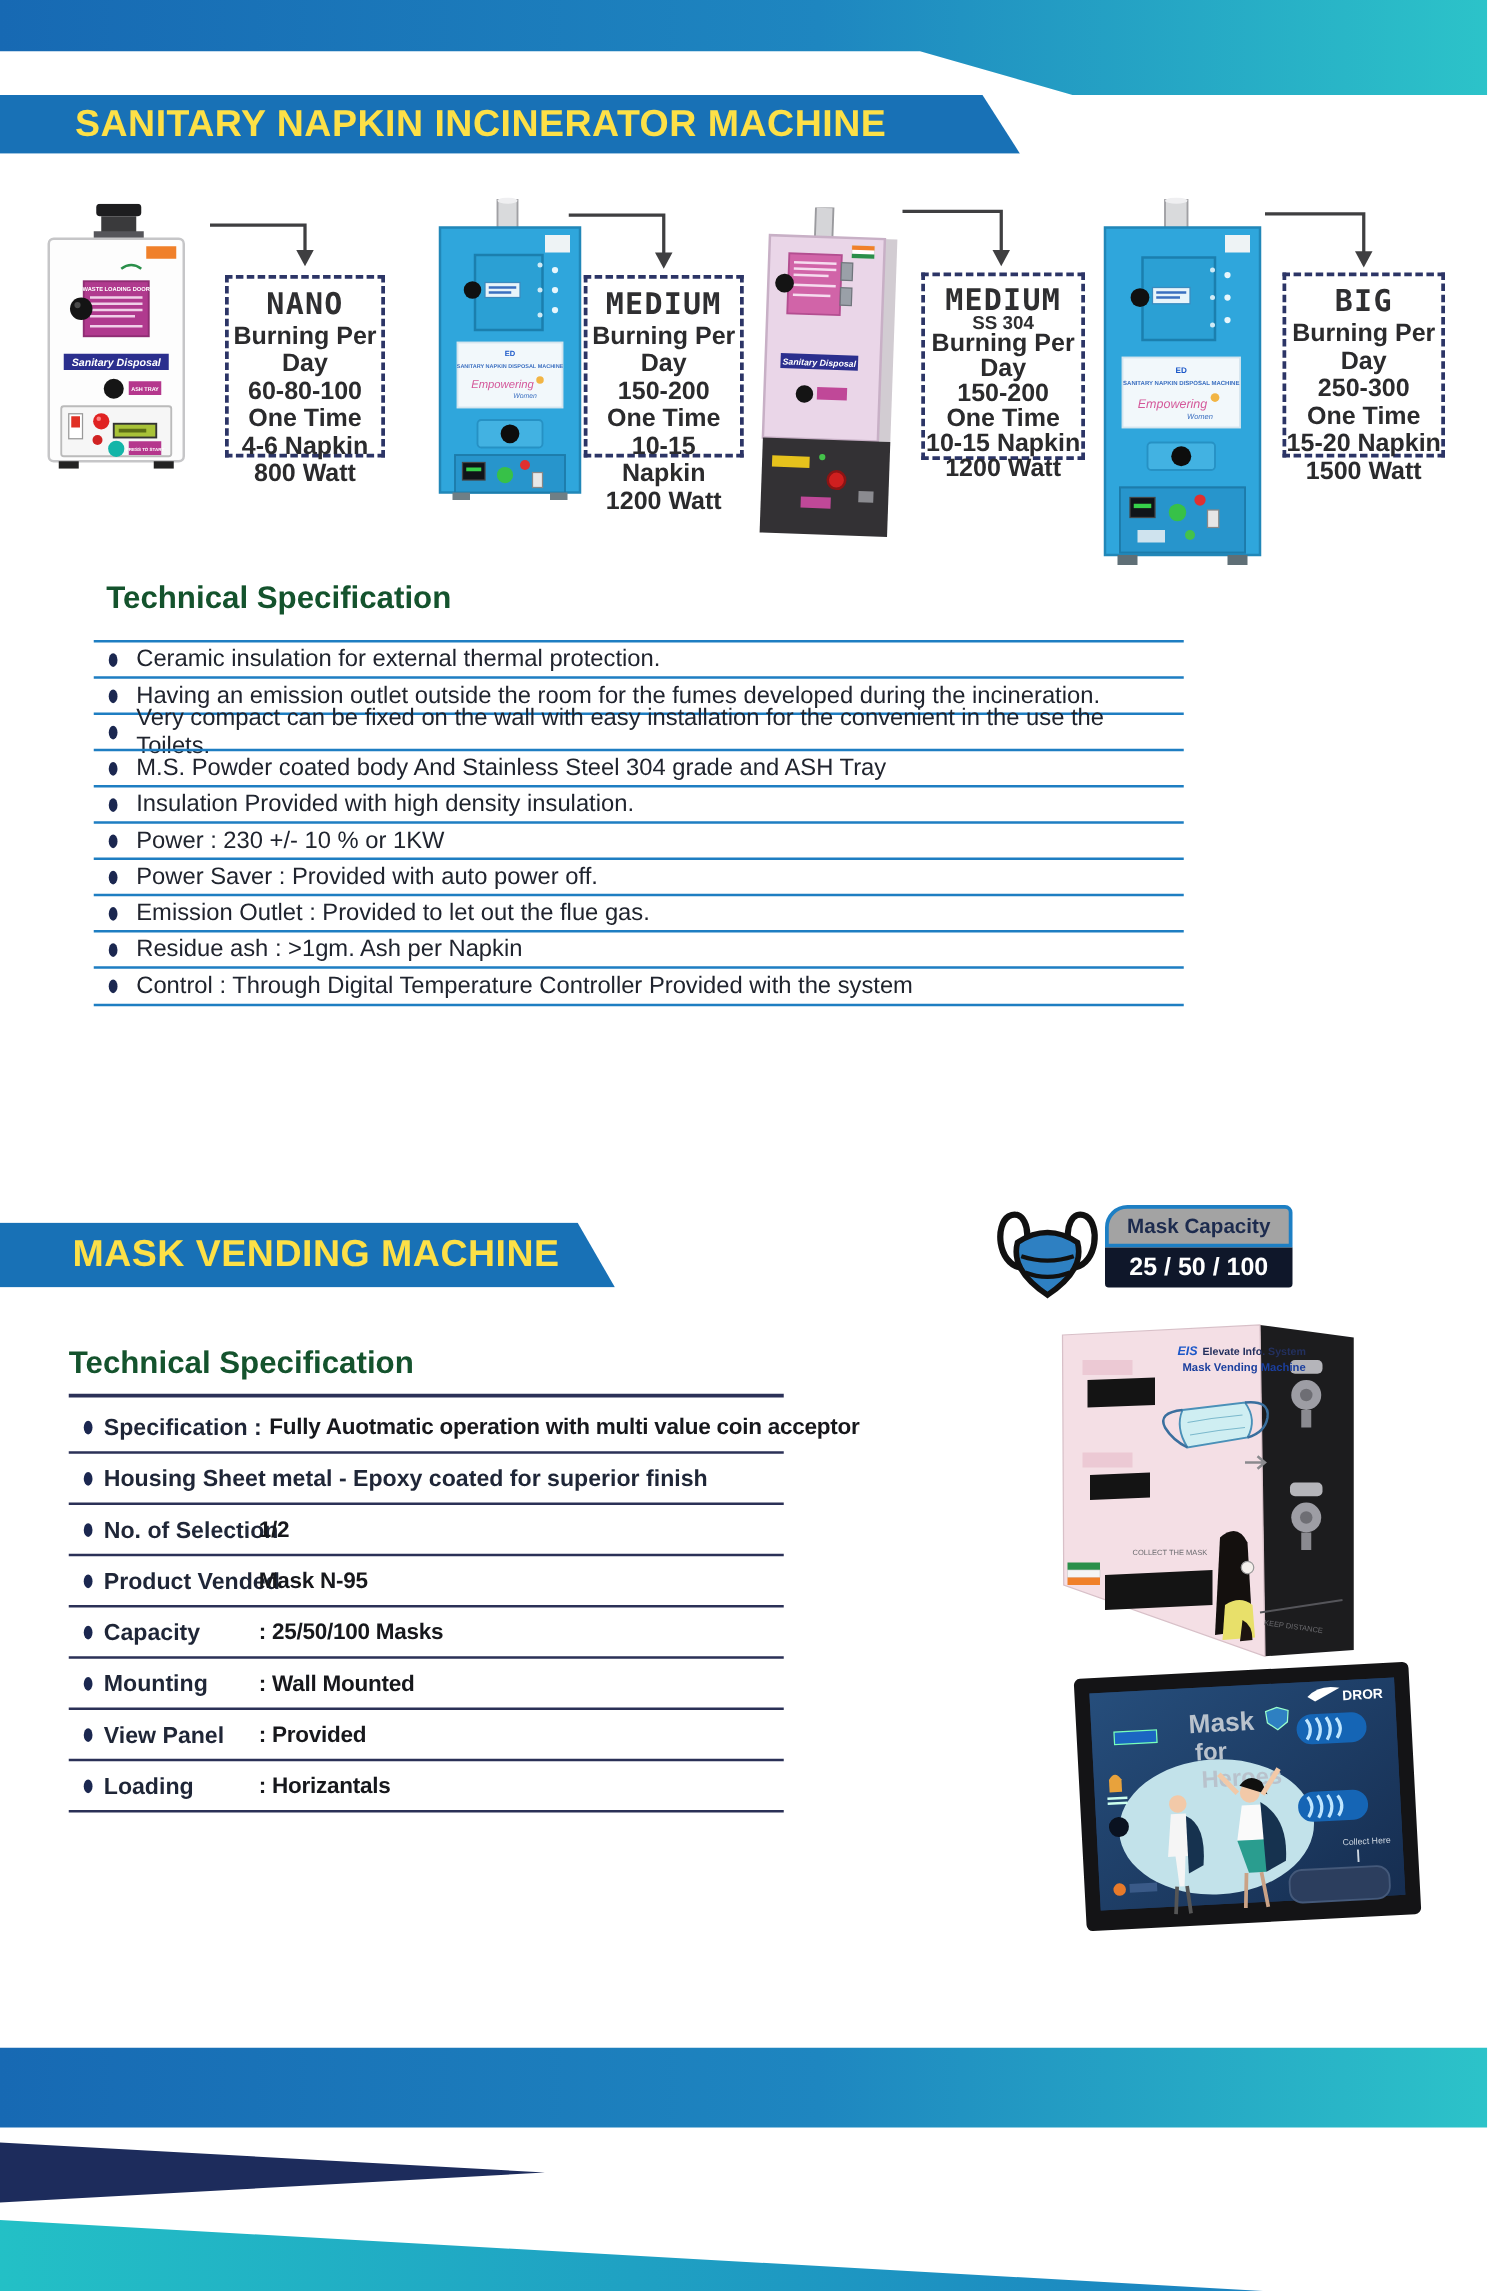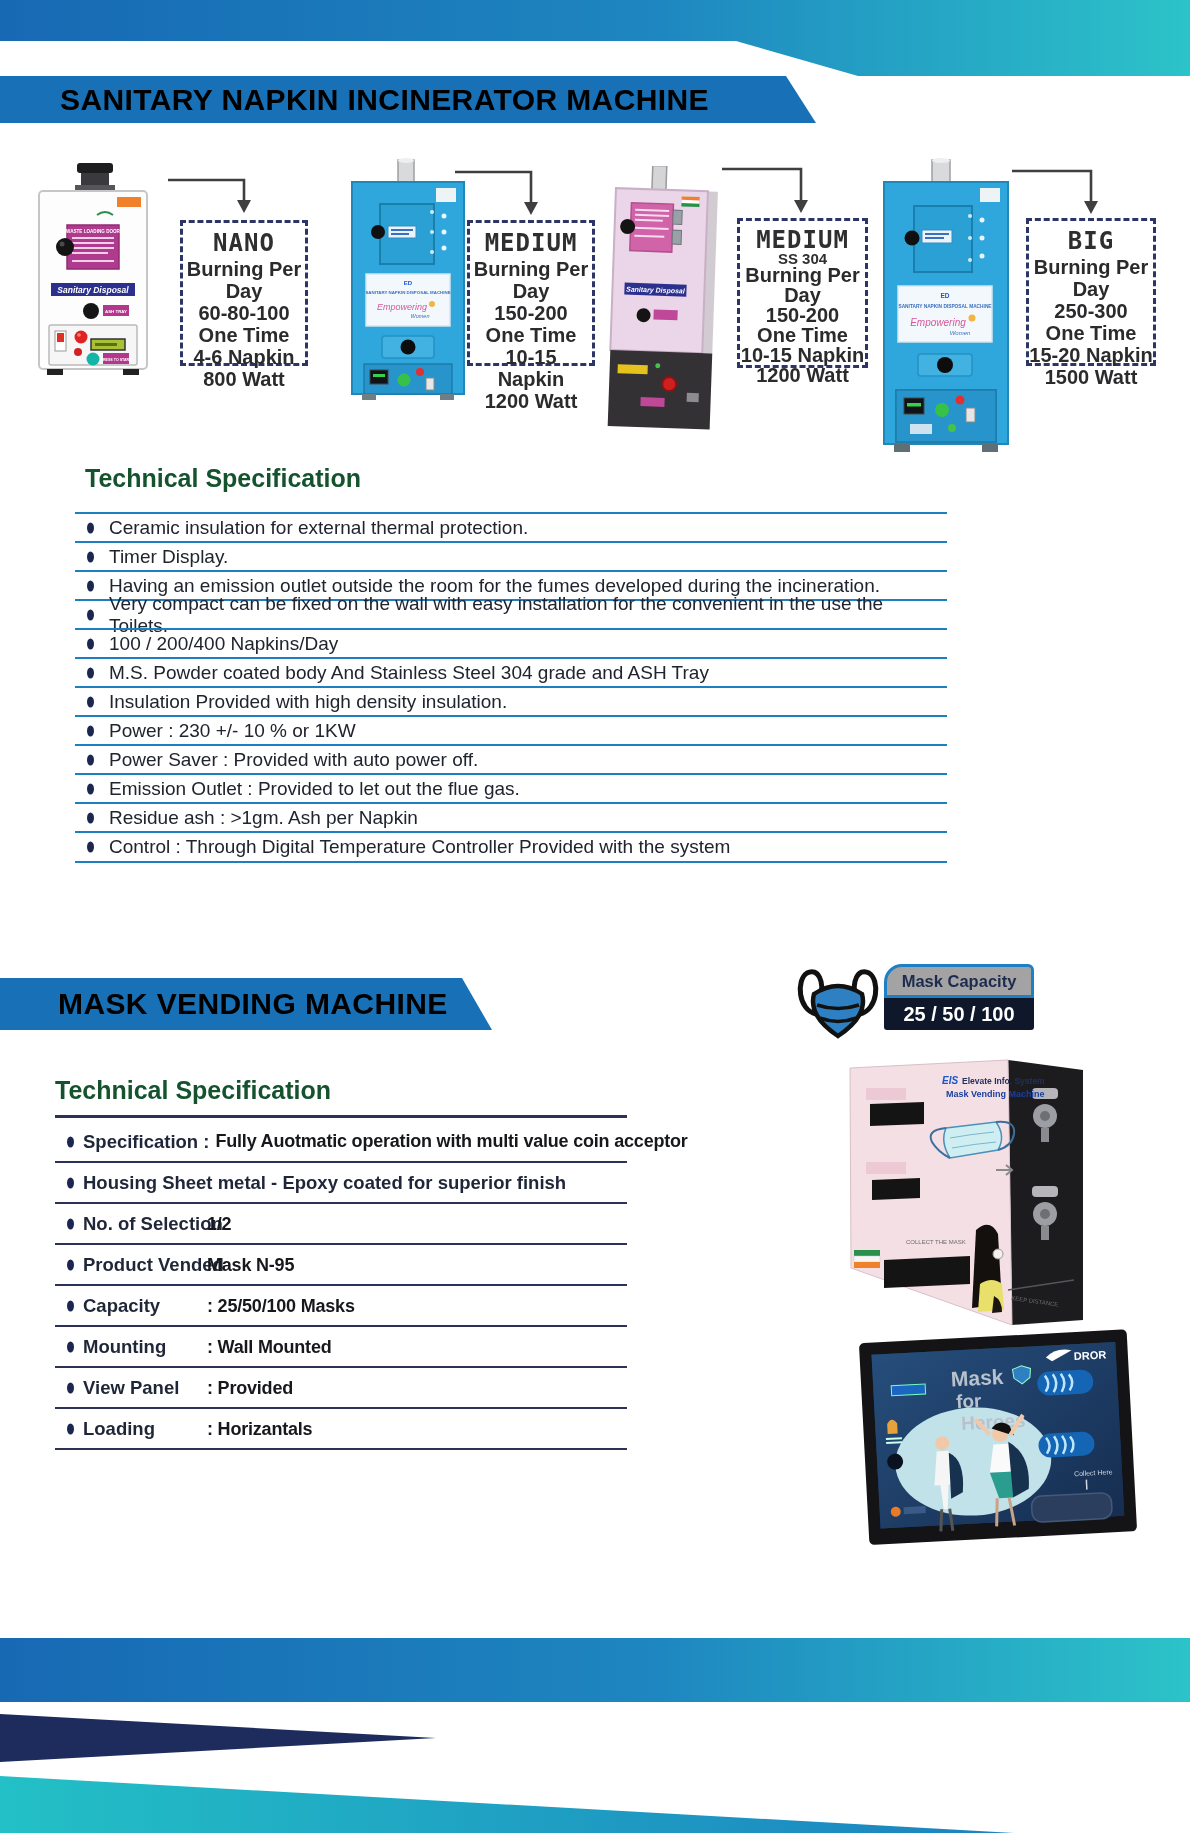--- a/index.html
+++ b/index.html
@@ -3,21 +3,21 @@
 <meta charset="utf-8">
 <style>
   html,body{margin:0;padding:0;background:#ffffff;}
   #page{position:relative;width:1190px;height:1833px;background:#ffffff;overflow:hidden;
         font-family:"Liberation Sans",sans-serif;}
   .abs{position:absolute;}
   
   .top-band{left:0;top:0;width:1190px;height:76px;
     background:linear-gradient(90deg,#1769b3 0%,#1e86c0 55%,#2cc3c9 100%);
     clip-path:polygon(0 0,1190px 0,1190px 76px,858px 76px,736px 41px,0 41px);}
-  .banner{background:#1871b6;color:#000000;font-weight:bold;display:flex;align-items:center;}
+  .banner{background:#1871b6;color:#fde047;font-weight:bold;display:flex;align-items:center;}
   .banner1{left:0;top:76px;width:816px;height:47px;font-size:30px;letter-spacing:.4px;
     clip-path:polygon(0 0,786px 0,816px 47px,0 47px);padding-left:60px;box-sizing:border-box;}
   .banner2{left:0;top:978px;width:492px;height:52px;font-size:30px;letter-spacing:.4px;
     clip-path:polygon(0 0,462px 0,492px 52px,0 52px);padding-left:58px;box-sizing:border-box;}
   
   .spec-box{box-sizing:border-box;border:3px dashed #2c3566;background:#fff;text-align:center;
     padding-top:6px;}
   .sb-title{font-family:"DejaVu Sans Mono",monospace;font-weight:bold;font-size:24px;
     color:#2f2f31;line-height:29px;letter-spacing:1px;}
   .sb-sub{font-size:15px;font-weight:bold;color:#2f2f31;line-height:12px;}
@@ -258,33 +258,25 @@
   </div>
 
   <div class="abs h1" style="left:85px;top:464px">Technical Specification</div>
   <div class="abs list1">
     <div class="row1">
         <span class="bullet"></span>
         <span>Ceramic insulation for external thermal protection.</span>
       </div>
     <div class="row1">
         <span class="bullet"></span>
-        <span>Timer Display.</span>
-      </div>
-    <div class="row1">
-        <span class="bullet"></span>
         <span>Having an emission outlet outside the room for the fumes developed during the incineration.</span>
       </div>
     <div class="row1">
         <span class="bullet"></span>
         <span>Very compact can be fixed on the wall with easy installation for the convenient in the use the Toilets.</span>
-      </div>
-    <div class="row1">
-        <span class="bullet"></span>
-        <span>100 / 200/400 Napkins/Day</span>
       </div>
     <div class="row1">
         <span class="bullet"></span>
         <span>M.S. Powder coated body And Stainless Steel 304 grade and ASH Tray</span>
       </div>
     <div class="row1">
         <span class="bullet"></span>
         <span>Insulation Provided with high density insulation.</span>
       </div>
     <div class="row1">

